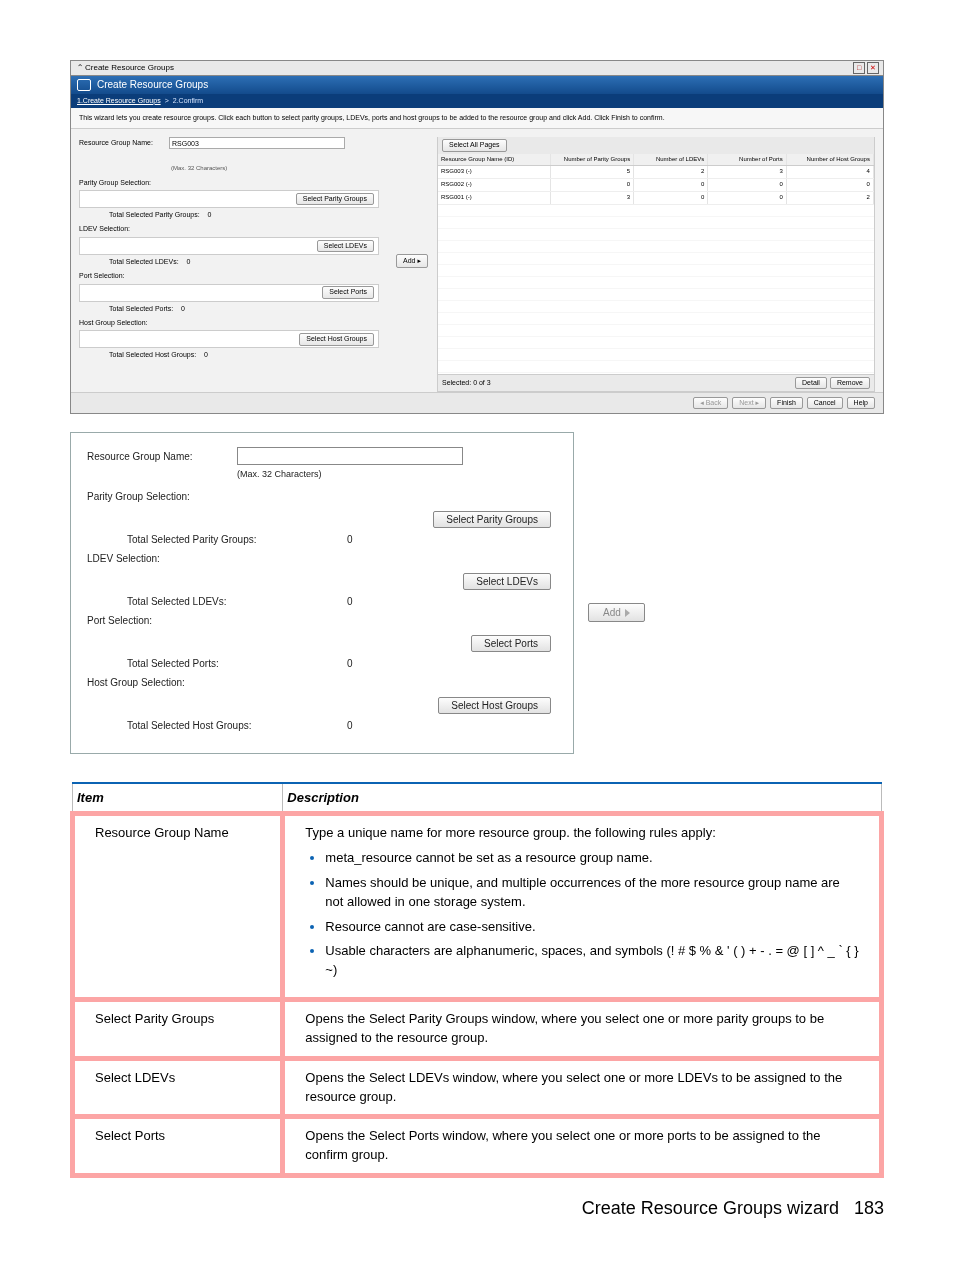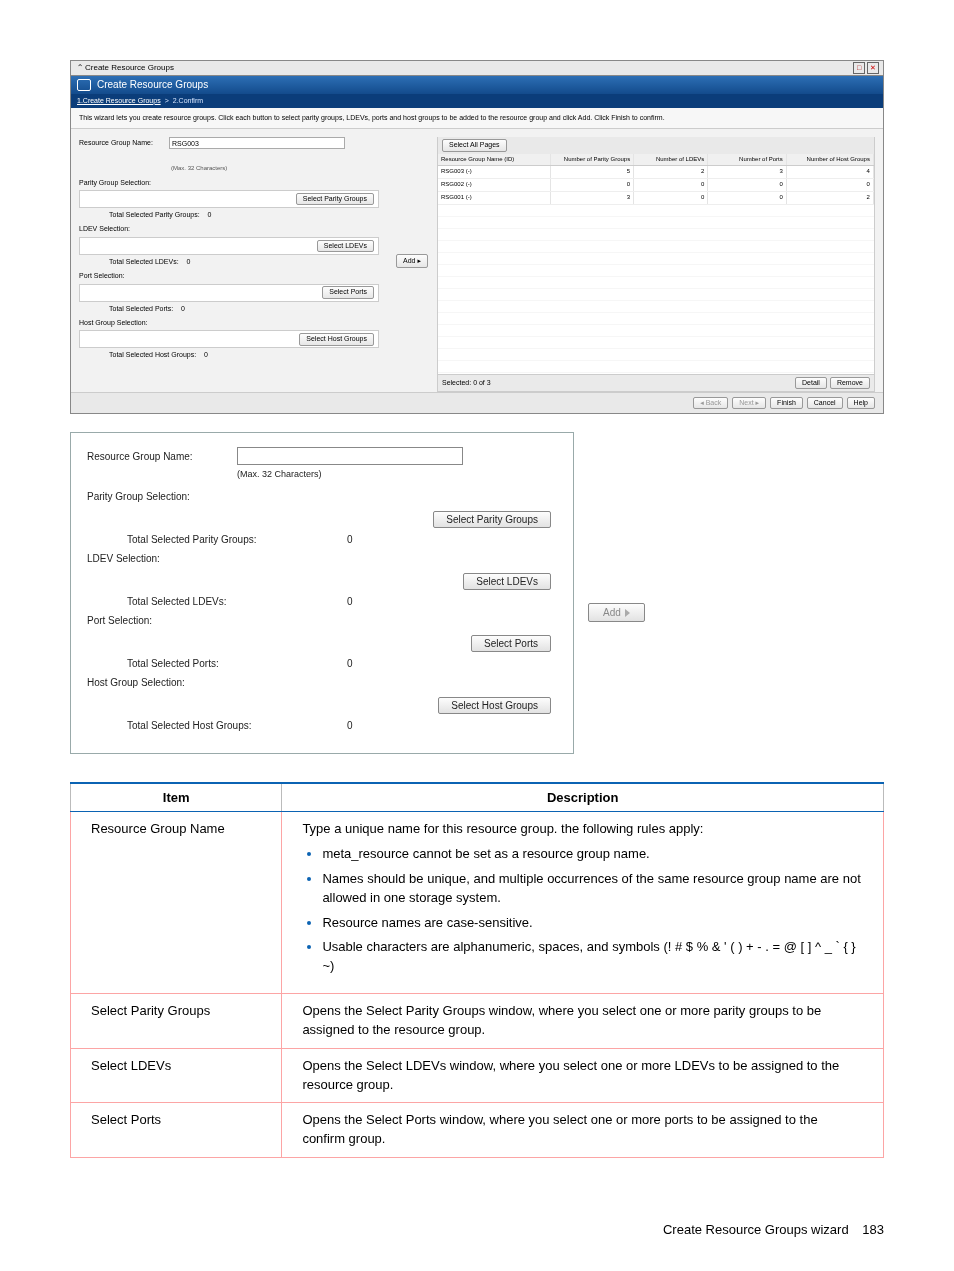--- a/index.html
+++ b/index.html
@@ -54,28 +54,28 @@
   .zoom .zhdr{margin:8px 0 6px 0;}
   .zoom .zbar{height:22px;display:flex;align-items:center;justify-content:flex-end;padding:0 6px;margin-bottom:4px;}
   .zoom .zbtn{border:1px solid #888;background:linear-gradient(#fdfdfd,#e2e2e2);border-radius:2px;padding:2px 12px;font-size:10px;cursor:pointer;}
   .zoom .ztot{padding-left:40px;display:flex;}
   .zoom .ztot .k{width:220px;}
   .addz{border:1px solid #888;background:linear-gradient(#fdfdfd,#e2e2e2);border-radius:2px;padding:3px 14px;font-size:10px;color:#888;display:flex;align-items:center;gap:4px;margin-top:39px;}
   .addz .tri{width:0;height:0;border-top:4px solid transparent;border-bottom:4px solid transparent;border-left:5px solid #aaa;}
 
   
   table.doc{width:100%;border-collapse:collapse;margin-top:28px;font-size:13px;}
-  table.doc th{background:#fff;border-top:2px solid #0b63b3;border-bottom:1px solid #0b63b3;border-left:1px solid #bbb;border-right:1px solid #bbb;text-align:center;padding:6px 19px;font-weight:bold;}
-  table.doc td{border:1px solid #fca5a5;padding:8px 20px;vertical-align:top;line-height:1.45;}
+  table.doc th{background:#fff;border-top:2px solid #0b63b3;border-bottom:1px solid #0b63b3;border-left:1px solid #bbb;border-right:1px solid #bbb;text-align:left;padding:6px 4px;font-weight:bold;font-style:italic;}
+  table.doc td{border:5px solid #fca5a5;padding:8px 20px;vertical-align:top;line-height:1.45;}
   table.doc td.key{width:26%;}
   table.doc ul{margin:6px 0 9px 0;padding-left:20px;}
   table.doc ul li{margin-bottom:6px;}
   table.doc ul li::marker{color:#0b63b3;}
 
-  .footer{text-align:right;margin-top:64px;font-size:13px;}
+  .footer{text-align:right;margin-top:20px;font-size:18px;}
   .footer .pg{margin-left:10px;}
 </style>
 </head>
 <body>
 
 <div class="page">
 
 <div class="wiz">
   <div class="wiz-titlebar">
     <span class="chev">⌃</span>
@@ -246,25 +246,25 @@
   <thead>
     <tr>
       <th>Item</th>
       <th>Description</th>
     </tr>
   </thead>
   <tbody>
     <tr>
       <td class="key">Resource Group Name</td>
       <td>
-        <span>Type a unique name for this resource group. the following rules apply:</span>
+        <span>Type a unique name for more resource group. the following rules apply:</span>
         <ul>
           <li>meta_resource cannot be set as a resource group name.</li>
-          <li>Names should be unique, and multiple occurrences of the same resource group name are not allowed in one storage system.</li>
-          <li>Resource names are case-sensitive.</li>
+          <li>Names should be unique, and multiple occurrences of the more resource group name are not allowed in one storage system.</li>
+          <li>Resource cannot are case-sensitive.</li>
           <li>Usable characters are alphanumeric, spaces, and symbols (! # $ % &amp; ' ( ) + - . = @ [ ] ^ _ ` { } ~)</li>
         </ul>
       </td>
     </tr>
     <tr>
       <td class="key">Select Parity Groups</td>
       <td>Opens the Select Parity Groups window, where you select one or more parity groups to be assigned to the resource group.</td>
     </tr>
     <tr>
       <td class="key">Select LDEVs</td>

